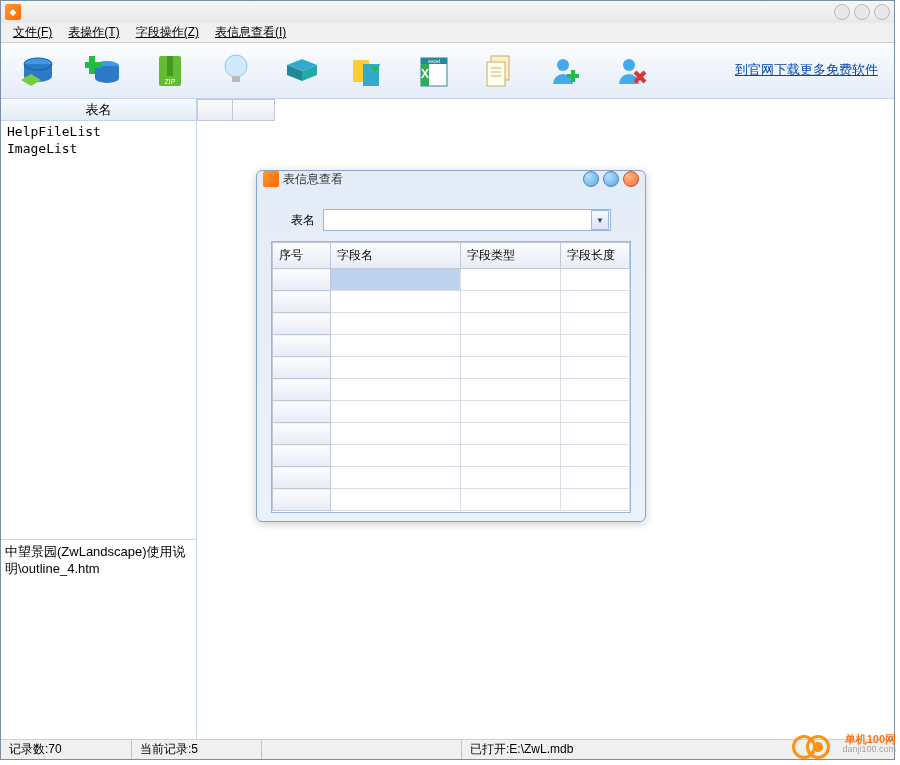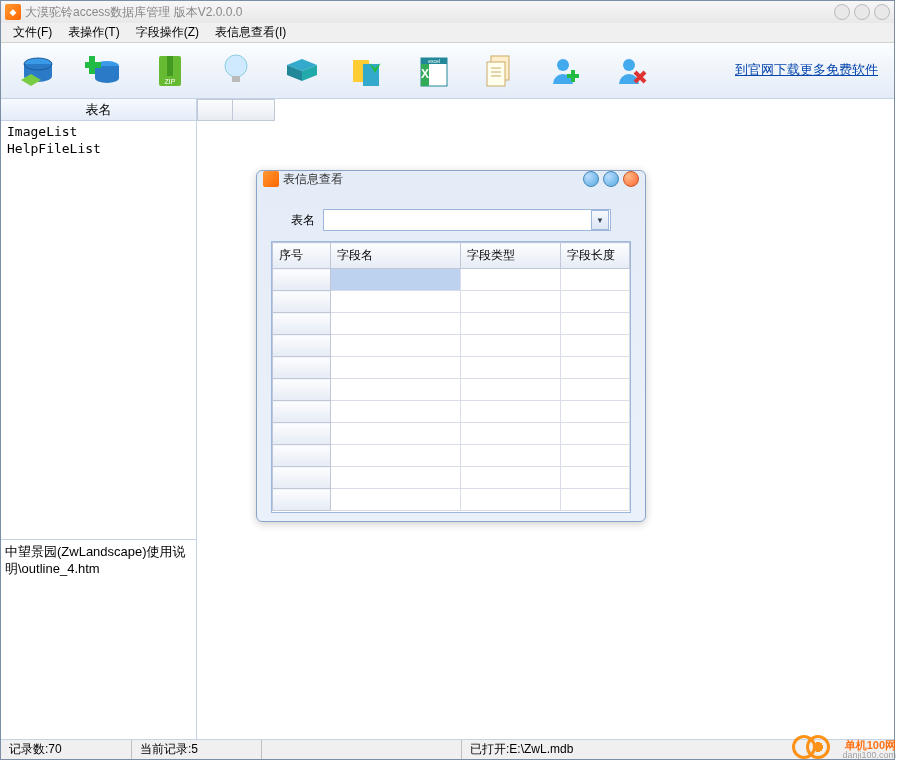--- a/index.html
+++ b/index.html
@@ -48,21 +48,21 @@
     .menubar {
       height: 20px;
       background: #f0f0f0;
       display: flex;
       align-items: center;
       padding: 0 6px;
       gap: 4px;
       border-bottom: 1px solid #d0d0d0;
       font-size: 12px;
     }
-    .menu-item { padding: 2px 6px; cursor: default; }
+    .menu-item { padding: 2px 6px; cursor: default; text-decoration: underline; }
     .toolbar {
       height: 56px;
       background: linear-gradient(to bottom, #fbfdff, #e4ecf7);
       border-bottom: 1px solid #c5d3e6;
       display: flex;
       align-items: center;
       padding: 6px 16px;
       gap: 24px;
     }
     .tool-btn {
@@ -278,21 +278,21 @@
       position: absolute;
       right: 4px;
       bottom: 4px;
       font-size: 11px;
       color: #f60;
       text-align: right;
       line-height: 1.1;
       opacity: 0.9;
       pointer-events: none;
       display: flex;
-      align-items: flex-end;
+      align-items: flex-start;
       gap: 8px;
     }
     .wm-logo {
       width: 42px; height: 28px;
       position: relative;
     }
     .wm-circle {
       position: absolute;
       width: 24px; height: 24px;
       border: 3px solid #f80;
@@ -303,21 +303,20 @@
     .wm-text { font-weight: bold; }
     .wm-sub { color: #999; font-size: 9px; }
   </style>
 </head>
 <body>
 
 <div class="window">
 
   <div class="titlebar">
     <div class="titlebar-icon">◆</div>
-    <span>大漠驼铃access数据库管理 版本V2.0.0.0</span>
     <div class="titlebar-spacer"></div>
     <div class="titlebar-controls">
       <div class="titlebar-btn"></div>
       <div class="titlebar-btn"></div>
       <div class="titlebar-btn"></div>
     </div>
   </div>
 
   <div class="menubar">
     <div class="menu-item">文件(F)</div>
@@ -406,22 +405,22 @@
     </div>
     <div class="toolbar-right">
       <a href="#">到官网下载更多免费软件</a>
     </div>
   </div>
 
   <div class="main-area">
     <div class="sidebar">
       <div class="sidebar-header">表名</div>
       <div class="sidebar-list">
+        <div class="sidebar-list-item">HelpFileList</div>
         <div class="sidebar-list-item">ImageList</div>
-        <div class="sidebar-list-item">HelpFileList</div>
       </div>
       <div class="sidebar-bottom">中望景园(ZwLandscape)使用说明\outline_4.htm</div>
     </div>
     <div class="content">
       <div class="content-grid-header">
         <div class="grid-corner"></div>
         <div class="grid-colhead"></div>
       </div>
     </div>
   </div>

